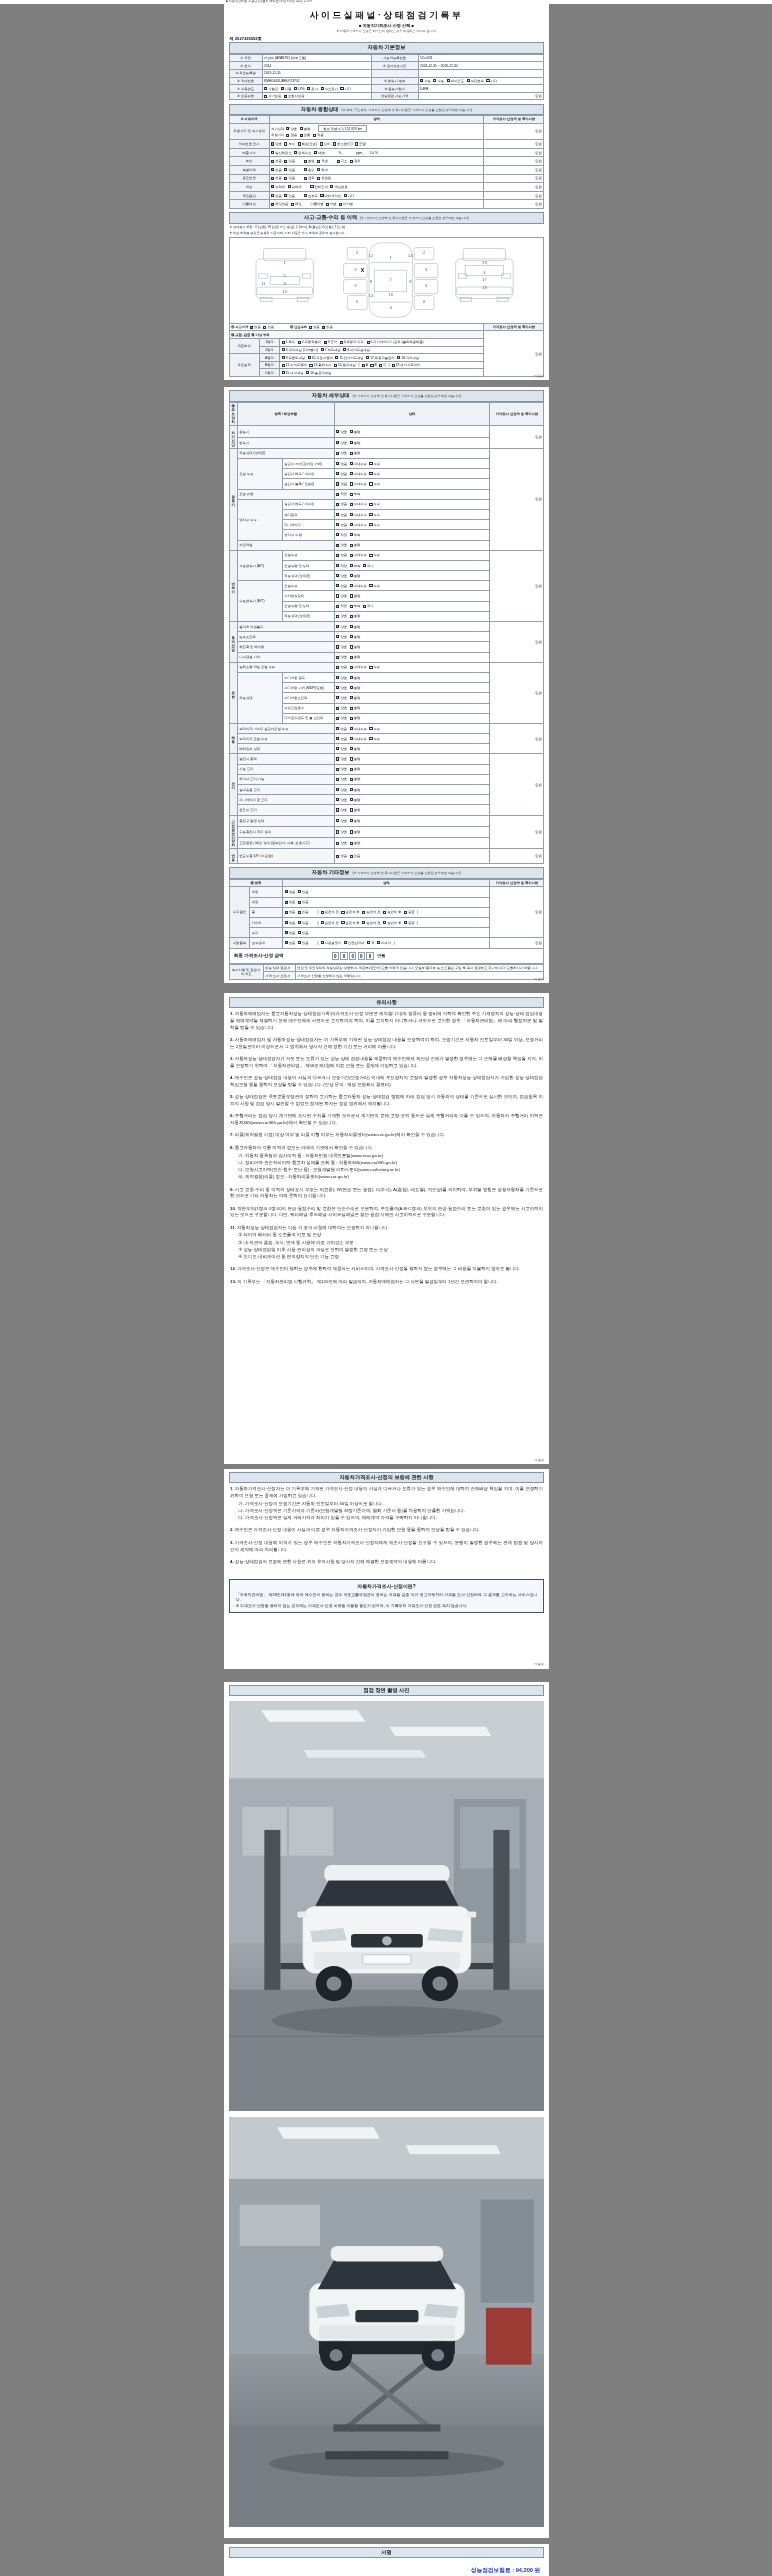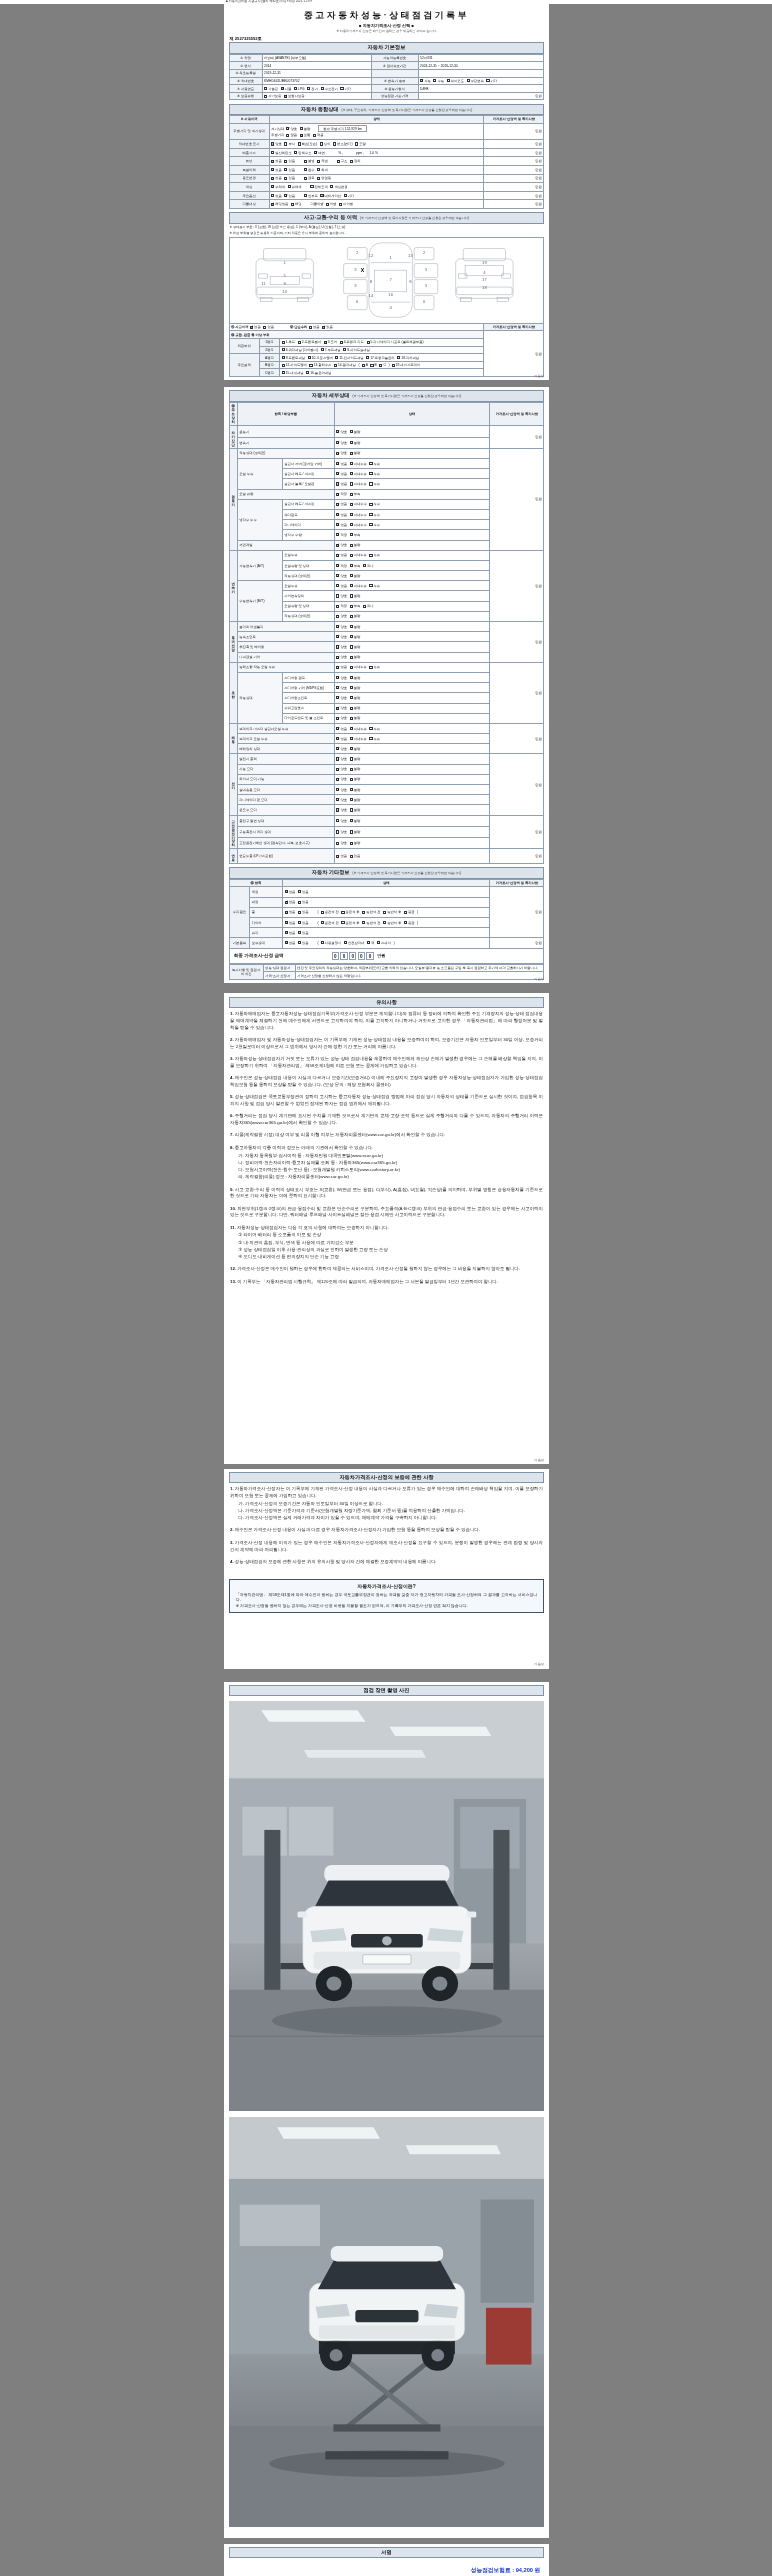--- a/index.html
+++ b/index.html
@@ -66,21 +66,21 @@
 .fee{text-align:right;font-size:5.7px;font-weight:bold;color:#1433cc;margin:8.2px 4.1px 6.2px 0;}
 </style>
 </head>
 <body>
 
 <div class="topstrip"><span>■ 자동차관리법 시행규칙 [별지 제82호서식] &lt;개정 2021.1.19.&gt;</span></div>
 
 <div class="doc">
 
   <div class="blk" id="block1">
-    <div class="title">중고자동차성능·상태점검기록부</div>
+    <div class="title">사이드실패널·상태점검기록부</div>
     <div class="subtitle">■ 자동차가격조사·산정 선택 ■</div>
     <div class="subnote">※ 자동차가격조사·산정은 매수인이 원하는 경우 제공하는 서비스 입니다.</div>
     <div class="docno">제 2527325592호</div>
 
     <div class="bar"><span>자동차 기본정보</span></div>
     <div id="basic-mount">
         <table class="ft">
           <colgroup>
             <col style="width:33px">
             <col style="width:109px">

